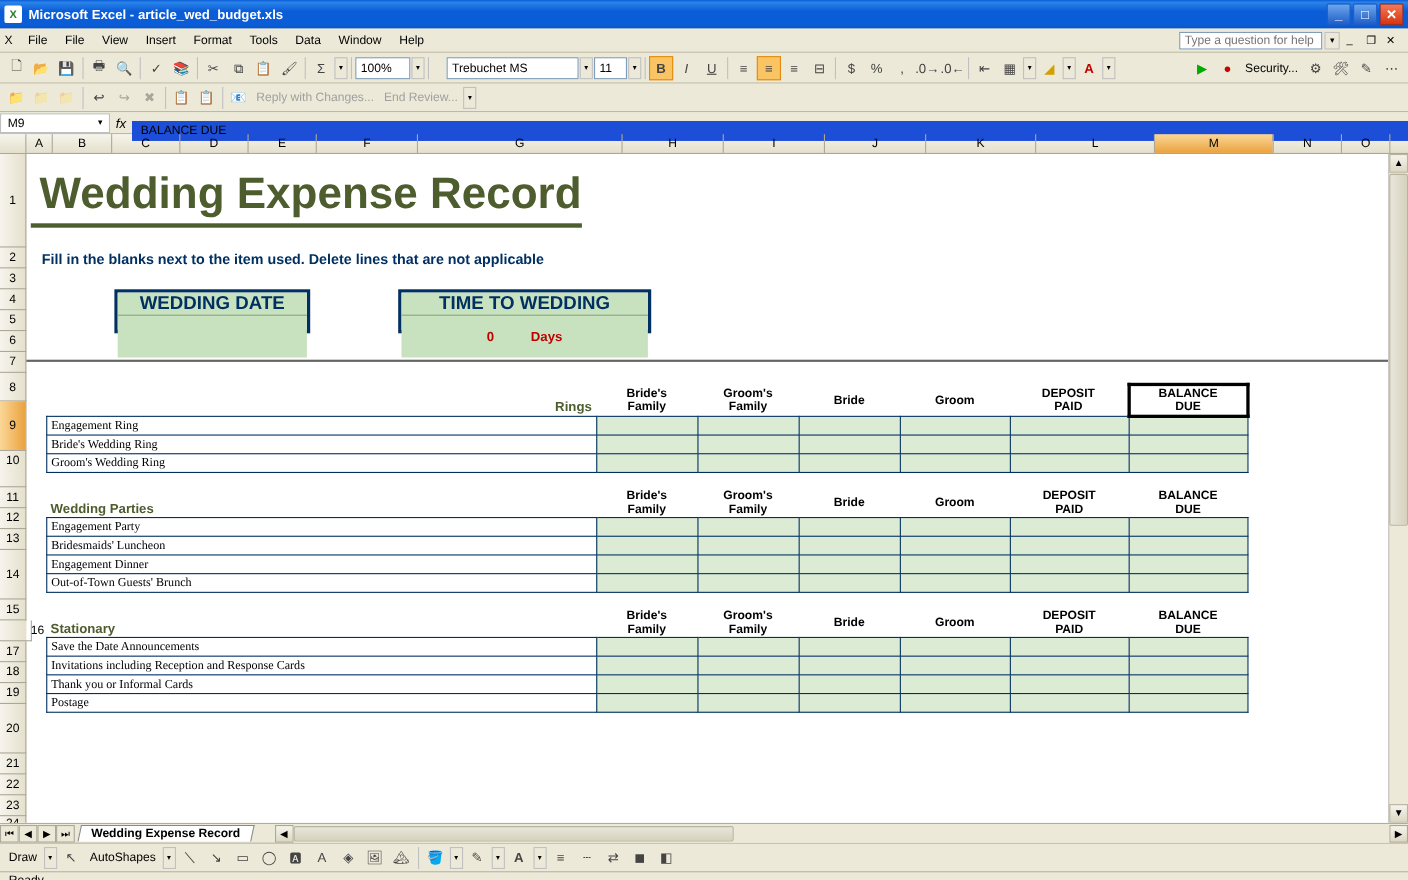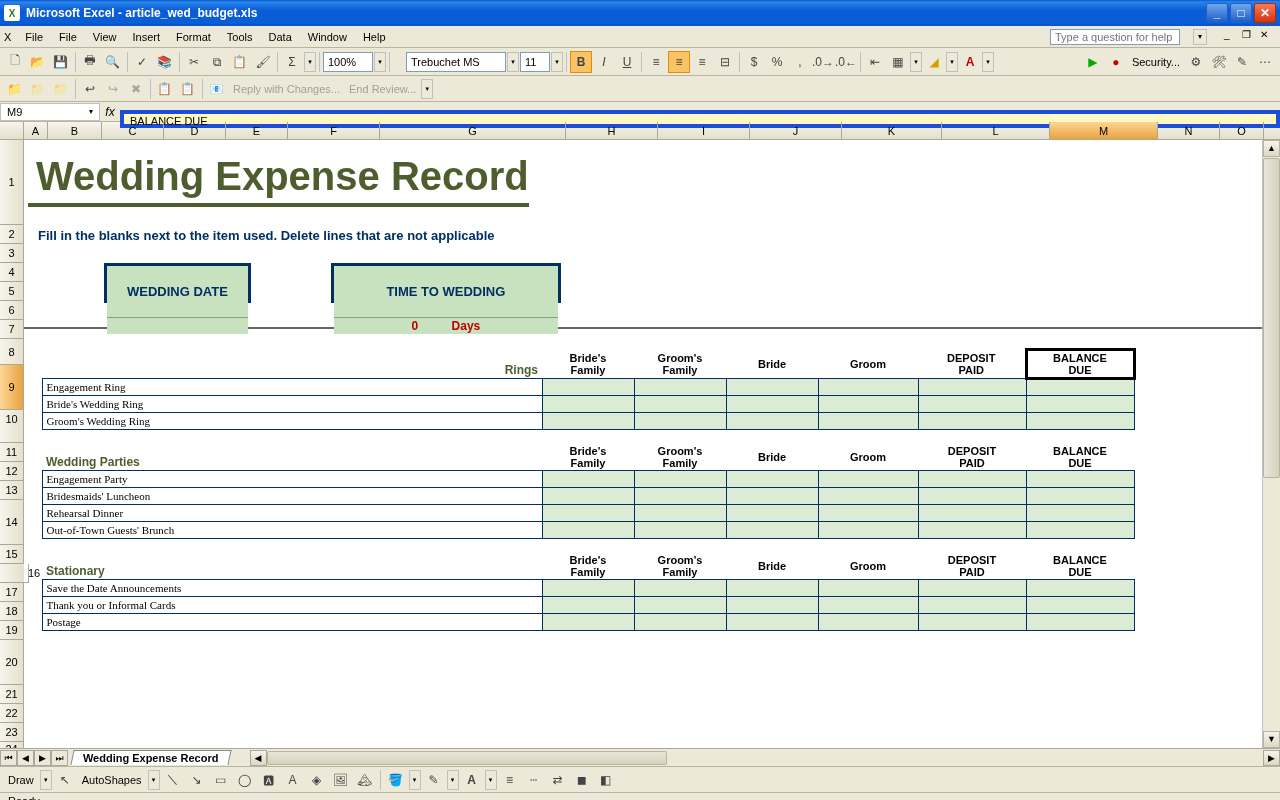--- a/index.html
+++ b/index.html
@@ -10,47 +10,47 @@
 .titlebar .app-icon { width: 16px; height: 16px; background: white; margin-right: 6px; display: inline-flex; align-items: center; justify-content: center; color: #2a7d2a; font-size: 10px; font-weight: bold; border-radius: 2px; }
 .titlebar .title { flex: 1; font-size: 12px; }
 .win-btns { display: flex; gap: 2px; }
 .win-btn { width: 22px; height: 20px; border-radius: 2px; display: flex; align-items: center; justify-content: center; font-size: 12px; font-weight: bold; cursor: pointer; }
 .win-btn.min, .win-btn.max { background: linear-gradient(to bottom, #6fa6eb, #1e5fc8); color: white; border: 1px solid #1e5fc8; }
 .win-btn.close { background: linear-gradient(to bottom, #f47a5a, #d6350d); color: white; border: 1px solid #b52706; }
 
 
 .menubar { background: #ece9d8; height: 22px; display: flex; align-items: center; padding: 0 4px; border-bottom: 1px solid #b8b4a0; }
 .menu-item { padding: 2px 8px; cursor: pointer; }
-.help-box { margin-left: auto; display: flex; align-items: flex-start; gap: 13px; }
+.help-box { margin-left: auto; display: flex; align-items: flex-end; gap: 2px; }
 .help-box input { width: 130px; font-size: 11px; padding: 1px 4px; border: 1px solid #7f9db9; color: #888; }
 .help-box .dd { width: 14px; height: 16px; border: 1px solid #c0c0c0; background: #ece9d8; font-size: 8px; display: flex; align-items: center; justify-content: center; }
 .doc-btns { display: flex; gap: 2px; margin-left: 4px; }
 .doc-btn { width: 16px; height: 14px; font-size: 10px; cursor: pointer; }
 
 
 .toolbar { background: #ece9d8; height: 28px; display: flex; align-items: center; padding: 0 4px; gap: 1px; border-bottom: 1px solid #b8b4a0; }
 .tb-btn { width: 22px; height: 22px; display: flex; align-items: center; justify-content: center; cursor: pointer; border: 1px solid transparent; font-size: 12px; color: #444; }
 .tb-sep { width: 1px; height: 20px; background: #c0c0c0; margin: 0 2px; }
 .tb-combo { border: 1px solid #7f9db9; background: white; font-size: 11px; padding: 1px 4px; height: 20px; }
-.tb-combo.font { width: 100px; }
+.tb-combo.font { width: 120px; }
 .tb-combo.size { width: 30px; }
 .tb-combo.zm { width: 50px; }
 .tb-dd { width: 12px; height: 20px; font-size: 7px; display: flex; align-items: center; justify-content: center; border: 1px solid #c0c0c0; background: #ece9d8; cursor: pointer; }
 .tb-btn.active { background: #fac364; border: 1px solid #e08c11; }
 
 .toolbar2 { background: #ece9d8; height: 26px; display: flex; align-items: center; padding: 0 4px; gap: 1px; border-bottom: 1px solid #b8b4a0; }
 .review-link { color: #6080c0; font-size: 11px; cursor: pointer; padding: 0 4px; }
 .review-link.disabled { color: #a0a0a0; }
 
 
 .formulabar { background: #ece9d8; height: 20px; display: flex; align-items: center; border-bottom: 1px solid #b8b4a0; justify-content: space-between; }
 .namebox { width: 100px; border: 1px solid #c0c0c0; background: white; padding: 1px 6px; font-size: 11px; height: 18px; display: flex; align-items: center; }
 .namebox .dd { margin-left: auto; font-size: 8px; }
 .fx { width: 20px; text-align: center; font-style: italic; font-size: 12px; }
-.formula-input { flex: 1; background: #fef9c3; border: 4px solid #1d4ed8; padding: 1px 6px; font-size: 11px; height: 18px; margin-top: 15px; }
+.formula-input { flex: 1; background: #1d4ed8; border: 2px solid #1d4ed8; padding: 1px 6px; font-size: 11px; height: 18px; margin-top: 15px; }
 
 
 .colheaders { display: flex; background: linear-gradient(to bottom, #f6f4ec, #e4e0cc); height: 18px; border-bottom: 1px solid #aca899; }
 .corner { width: 24px; border-right: 1px solid #aca899; background: linear-gradient(to bottom, #f6f4ec, #e4e0cc); }
 .colh { border-right: 1px solid #aca899; text-align: center; font-size: 11px; line-height: 18px; }
 .colh.selected { background: linear-gradient(to bottom, #fbd797, #eaa23e); }
 
 
 .gridwrap { position: relative; background: white; height: 608px; overflow: hidden; }
 .rowheaders { position: absolute; left: 0; top: 0; width: 24px; background: linear-gradient(to right, #f6f4ec, #e4e0cc); }
@@ -58,22 +58,22 @@
 .rowh.selected { background: linear-gradient(to right, #fbd797, #eaa23e); }
 
 .sheet { position: absolute; left: 24px; top: 0; right: 18px; bottom: 0; }
 
 
 .doc-title { font-family: "Trebuchet MS", sans-serif; font-size: 40px; font-weight: bold; color: #4e5d2e; border-bottom: 4px solid #4e5d2e; padding: 10px 0 4px 8px; display: inline-block; margin-left: 4px; margin-top: 4px; }
 .row1wrap { height: 85px; border-bottom: 0; }
 .instruct { font-family: "Trebuchet MS", sans-serif; font-weight: bold; color: #003061; font-size: 13px; padding: 2px 0 0 14px; }
 
 .infobox { border: 3px solid #003061; display: inline-block; }
-.infobox .ib-head { background: #c8e2c0; color: #003061; font-weight: bold; font-family: "Trebuchet MS", sans-serif; text-align: center; font-size: 13px; padding: 18px 20px; }
-.infobox .ib-body { background: #c8e2c0; text-align: center; font-weight: bold; font-family: "Trebuchet MS", sans-serif; font-size: 12px; padding: 1px 20px; border-top: 1px solid #7aa86e; }
+.infobox .ib-head { background: #c8e2c0; color: #003061; font-weight: bold; font-family: "Trebuchet MS", sans-serif; text-align: center; font-size: 17px; padding: 0 20px; }
+.infobox .ib-body { background: #c8e2c0; text-align: center; font-weight: bold; font-family: "Trebuchet MS", sans-serif; font-size: 12px; padding: 12px 20px; border-top: 1px solid #7aa86e; }
 .ib-body .red { color: #c00000; }
 .row-sep { border-bottom: 2px solid #666; margin-top: 12px; }
 
 .section-hdr { font-family: "Trebuchet MS", sans-serif; font-weight: bold; color: #003061; font-size: 13px; }
 .sub-hdr { font-family: "Trebuchet MS", sans-serif; font-weight: bold; color: #4e5d2e; font-size: 12px; }
 
 .tbl { border-collapse: collapse; }
 .tbl th { font-family: "Trebuchet MS", sans-serif; font-weight: bold; font-size: 11px; text-align: center; padding: 1px 4px; }
 .tbl td { border: 1px solid #003061; font-size: 11px; padding: 0px 4px; height: 17px; }
 .tbl td.lbl { background: white; font-family: Tahoma; }
@@ -382,21 +382,21 @@
                 <td class="lbl">Bridesmaids' Luncheon</td>
                 <td class="inp"></td>
                 <td class="inp"></td>
                 <td class="inp"></td>
                 <td class="inp"></td>
                 <td class="inp"></td>
                 <td class="inp"></td>
               </tr>
               <tr>
                 <td style="border:none;width:18px"></td>
-                <td class="lbl">Rehearsal Dinner</td>
+                <td class="lbl">Engagement Dinner</td>
                 <td class="inp"></td>
                 <td class="inp"></td>
                 <td class="inp"></td>
                 <td class="inp"></td>
                 <td class="inp"></td>
                 <td class="inp"></td>
               </tr>
               <tr>
                 <td style="border:none;width:18px"></td>
                 <td class="lbl">Out-of-Town Guests' Brunch</td>
@@ -420,20 +420,30 @@
                 <th style="width:92px">Bride's<br>Family</th>
                 <th style="width:92px">Groom's<br>Family</th>
                 <th style="width:92px">Bride</th>
                 <th style="width:100px">Groom</th>
                 <th style="width:108px">DEPOSIT<br>PAID</th>
                 <th style="width:108px">BALANCE<br>DUE</th>
               </tr>
               <tr>
                 <td style="border:none;width:18px"></td>
                 <td class="lbl">Save the Date Announcements</td>
+                <td class="inp"></td>
+                <td class="inp"></td>
+                <td class="inp"></td>
+                <td class="inp"></td>
+                <td class="inp"></td>
+                <td class="inp"></td>
+              </tr>
+              <tr>
+                <td style="border:none;width:18px"></td>
+                <td class="lbl">Invitations including Reception and Response Cards</td>
                 <td class="inp"></td>
                 <td class="inp"></td>
                 <td class="inp"></td>
                 <td class="inp"></td>
                 <td class="inp"></td>
                 <td class="inp"></td>
               </tr>
               <tr>
                 <td style="border:none;width:18px"></td>
                 <td class="lbl">Thank you or Informal Cards</td>

